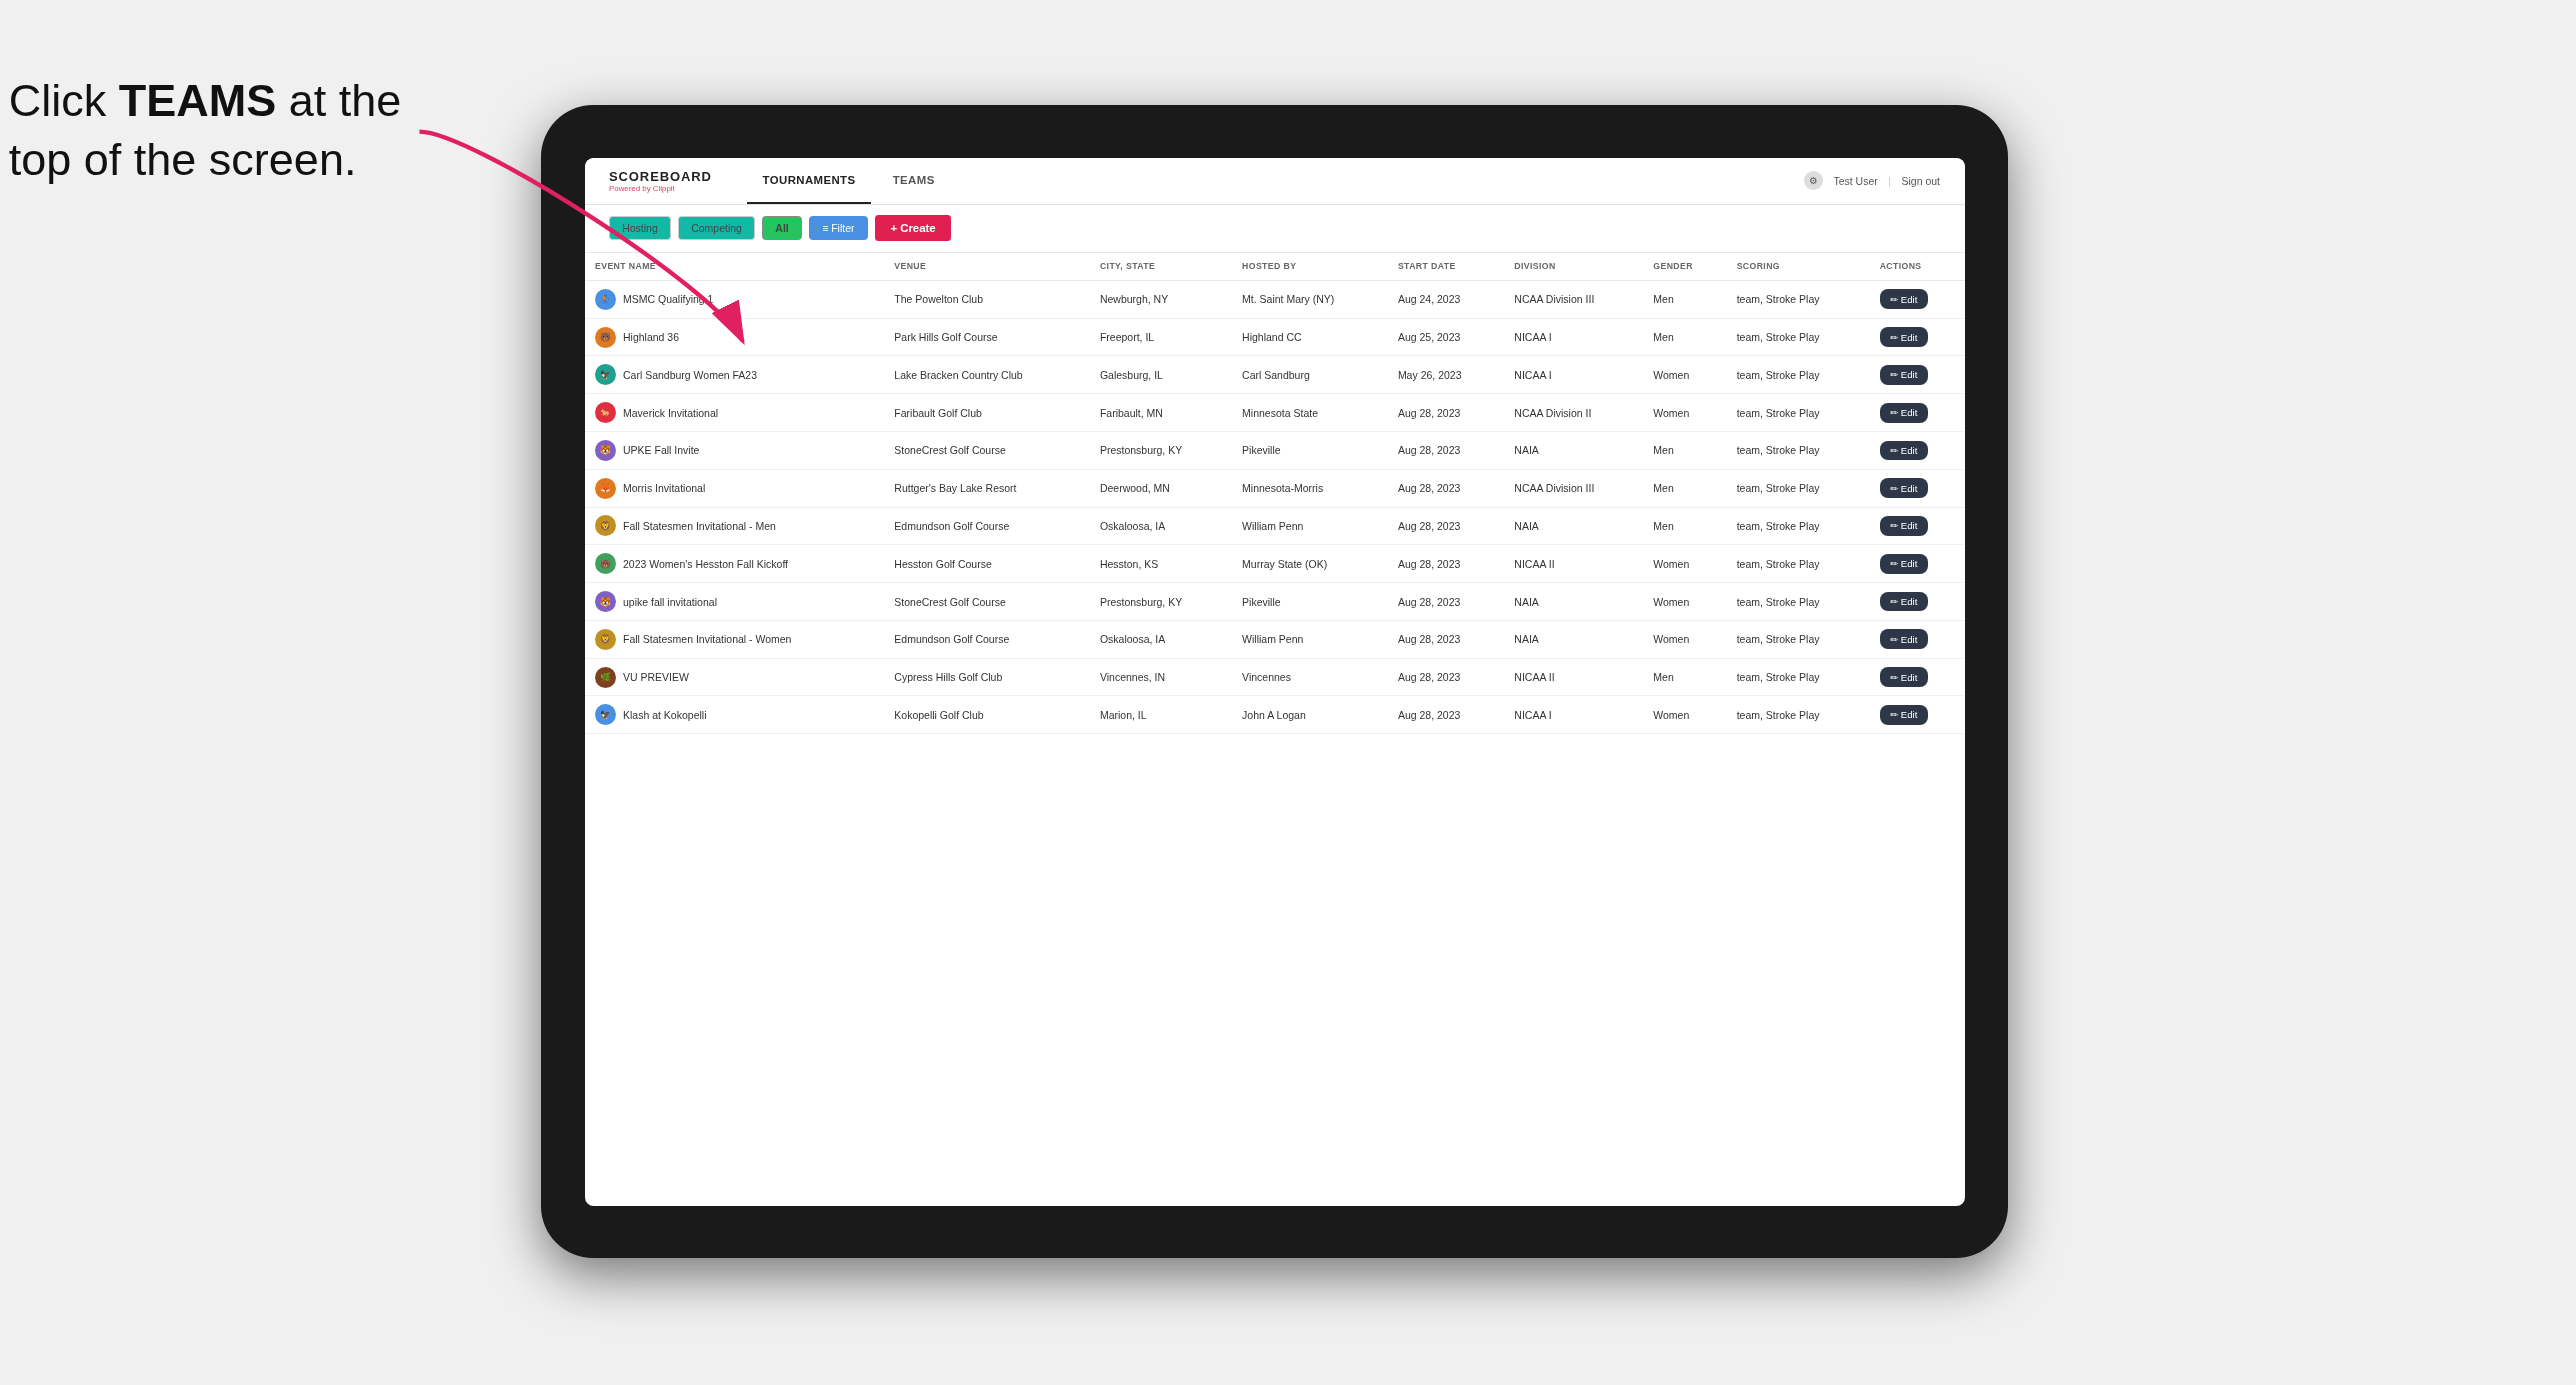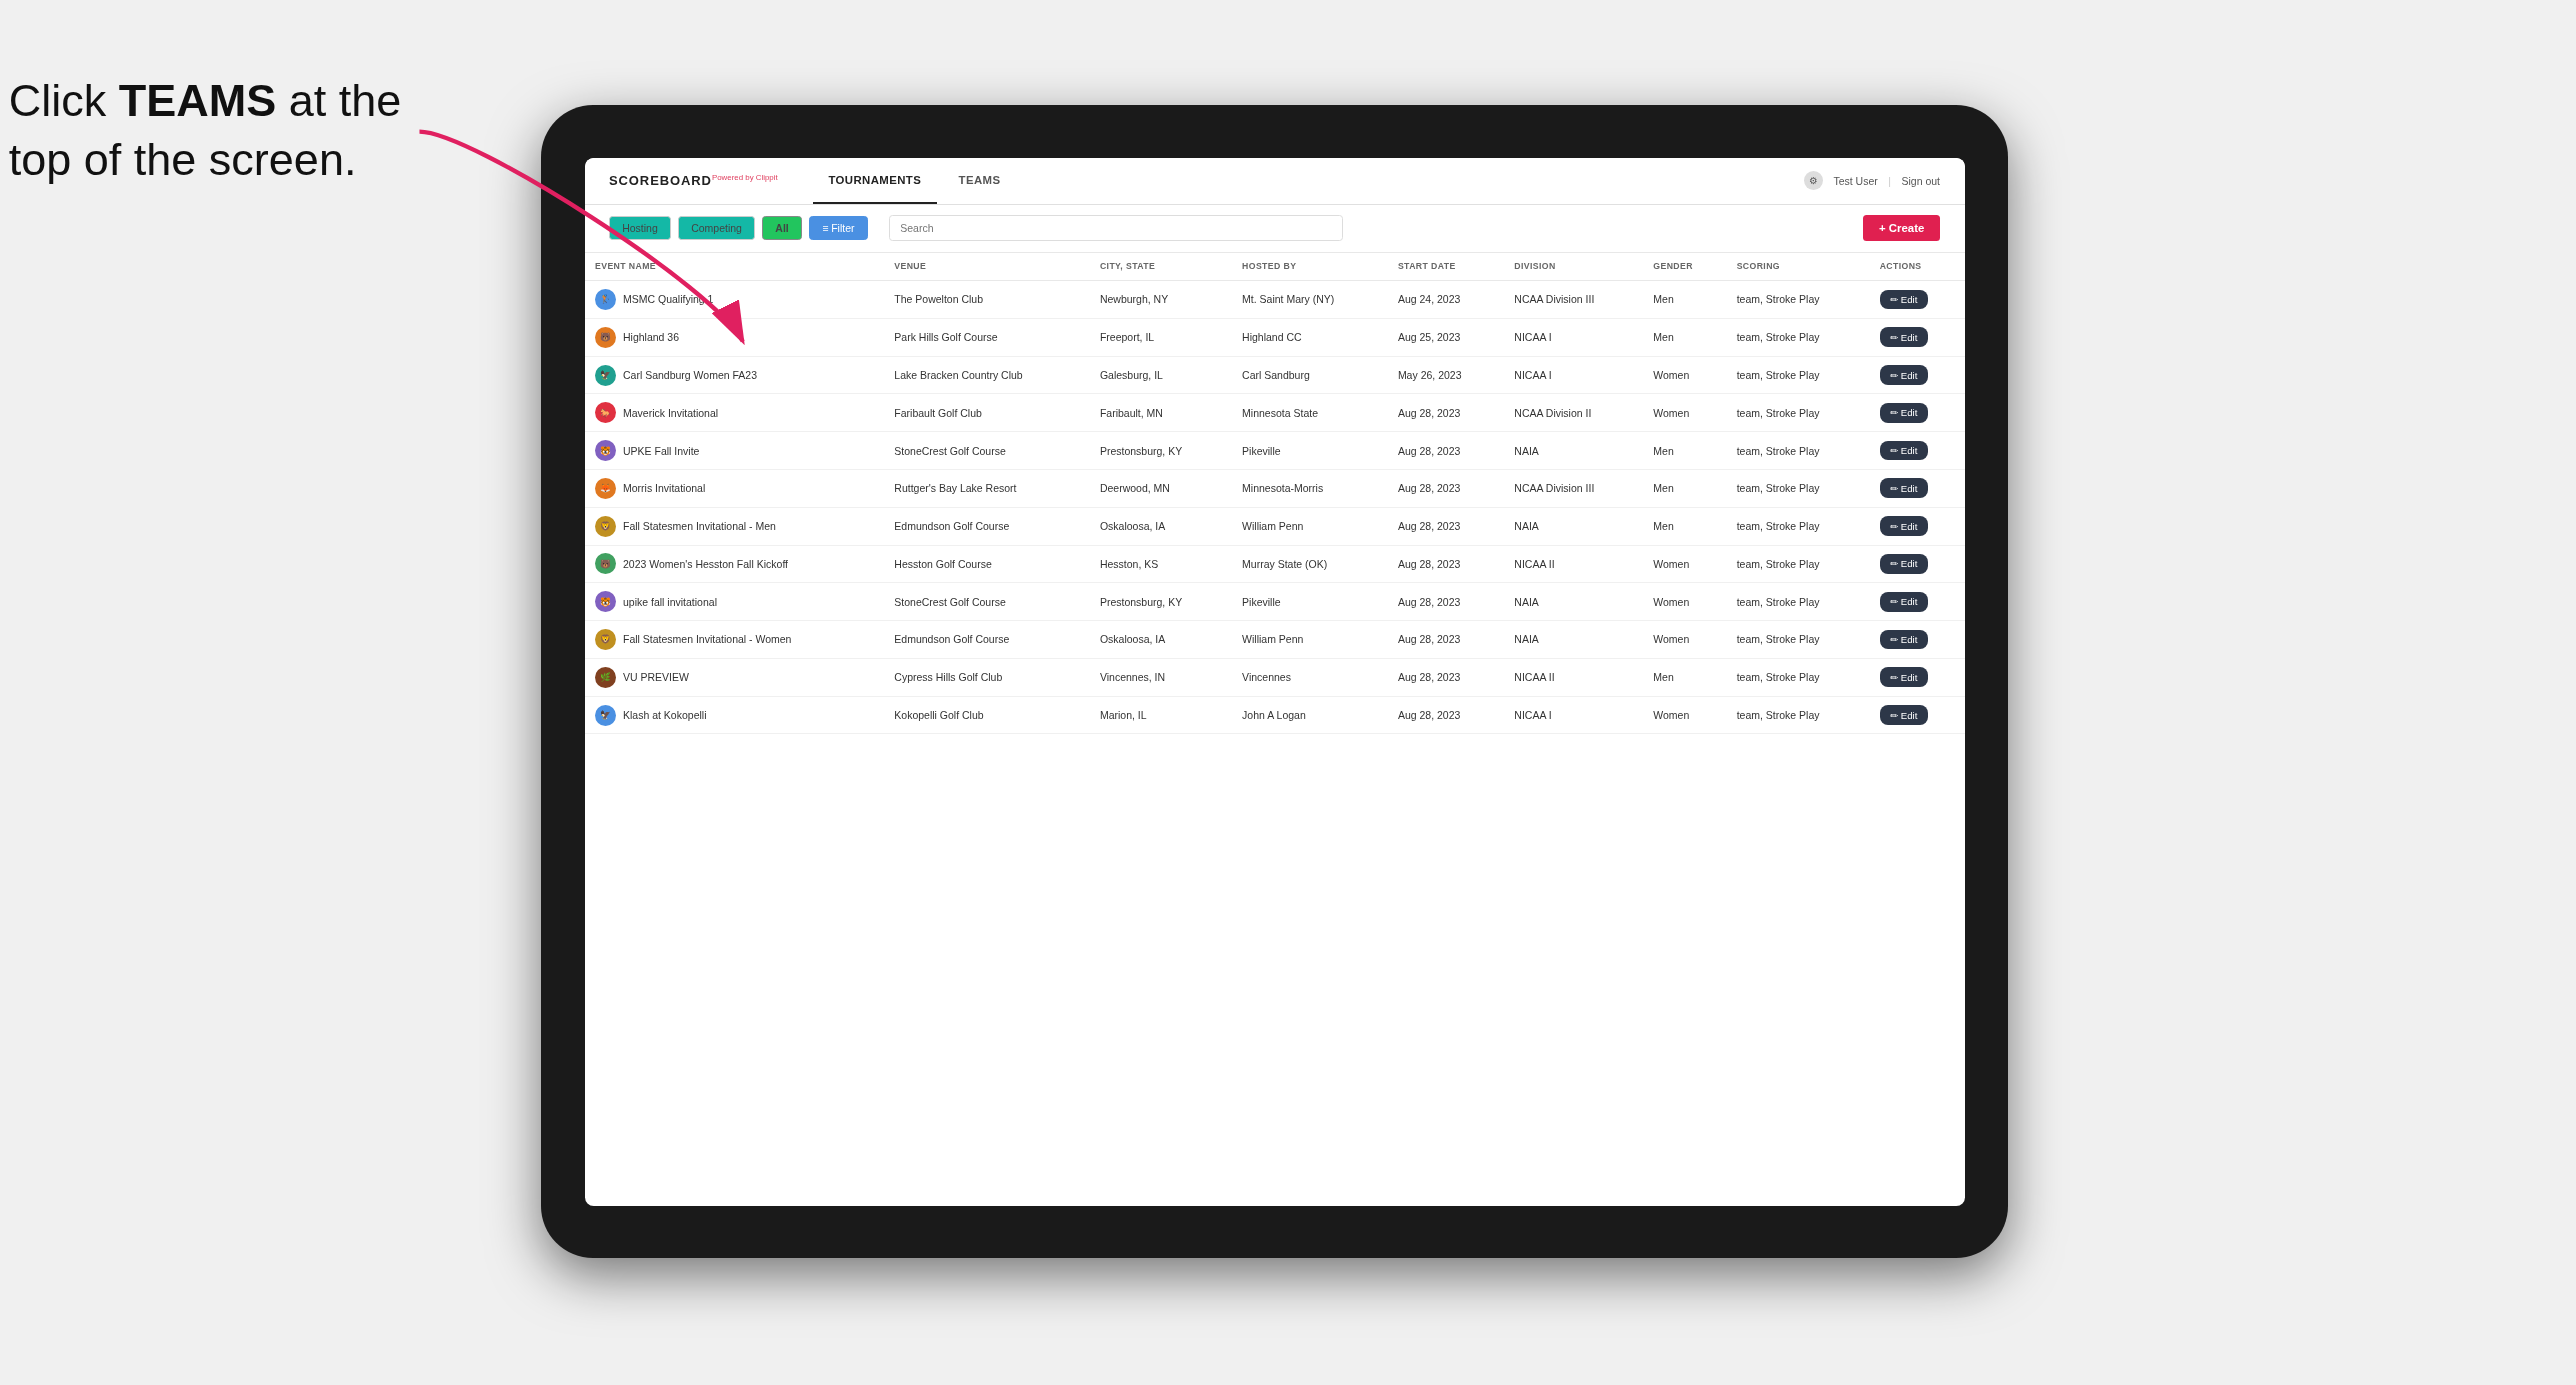--- a/index.html
+++ b/index.html
@@ -69,21 +69,21 @@
       align-items: center;
       padding: 0 24.5px;
       height: 47px;
       background: #fff;
       border-bottom: 0.9px solid #e0e0e0;
       flex-shrink: 0;
     }
 
     .logo-area {
       display: flex;
-      flex-direction: row;
+      flex-direction: column;
       margin-right: 35px;
     }
     .logo-title {
       font-size: 13px;
       font-weight: 800;
       letter-spacing: 0.9px;
       color: #222;
     }
     .logo-sub {
       font-size: 7.9px;
@@ -315,23 +315,20 @@
         <span class="separator">|</span>
         <span style="cursor:pointer; color:#555;">Sign out</span>
       </div>
     </div>
 
     <div class="toolbar">
       <button class="tab-btn">Hosting</button>
       <button class="tab-btn">Competing</button>
       <button class="tab-btn active">All</button>
       <button class="filter-btn">≡ Filter</button>
-      <div class="search-area">
-        <input class="search-input" type="text" placeholder="Search" style="">
-      </div>
       <button class="create-btn">+ Create</button>
     </div>
 
     <div class="table-container">
       <table>
         <thead>
           <tr>
             <th>EVENT NAME</th>
             <th>VENUE</th>
             <th>CITY, STATE</th>

